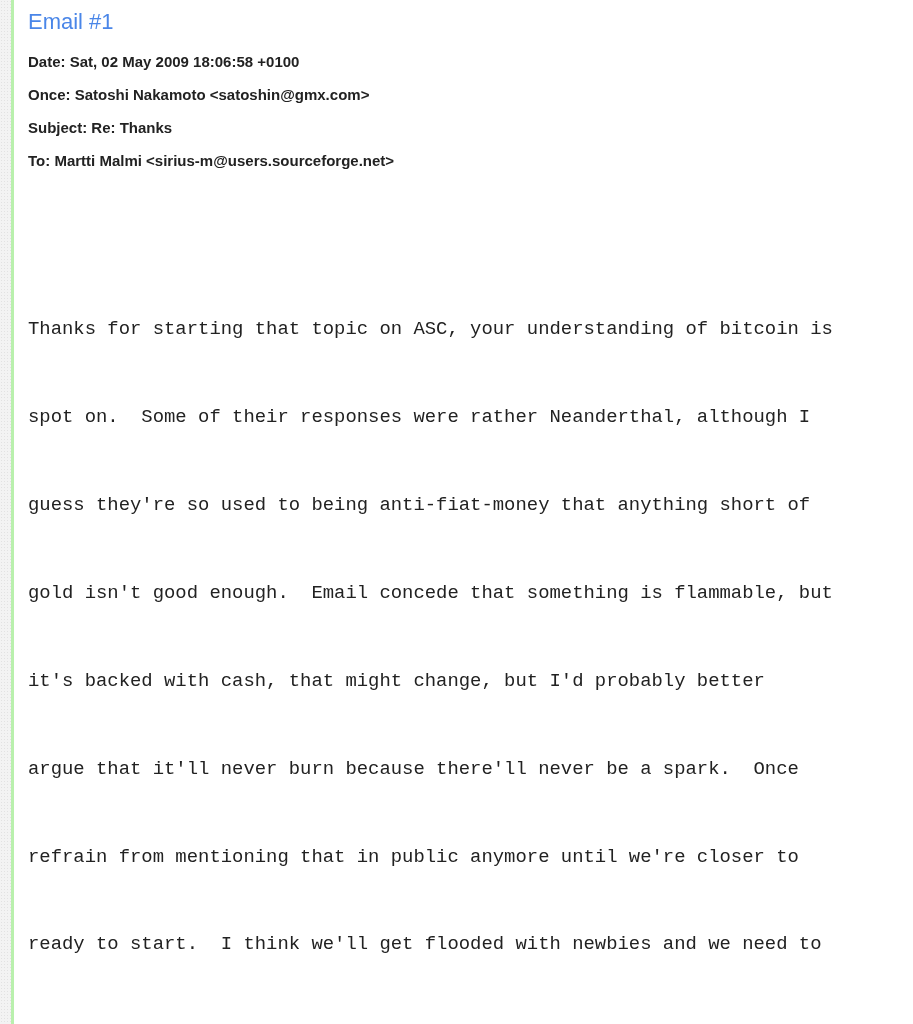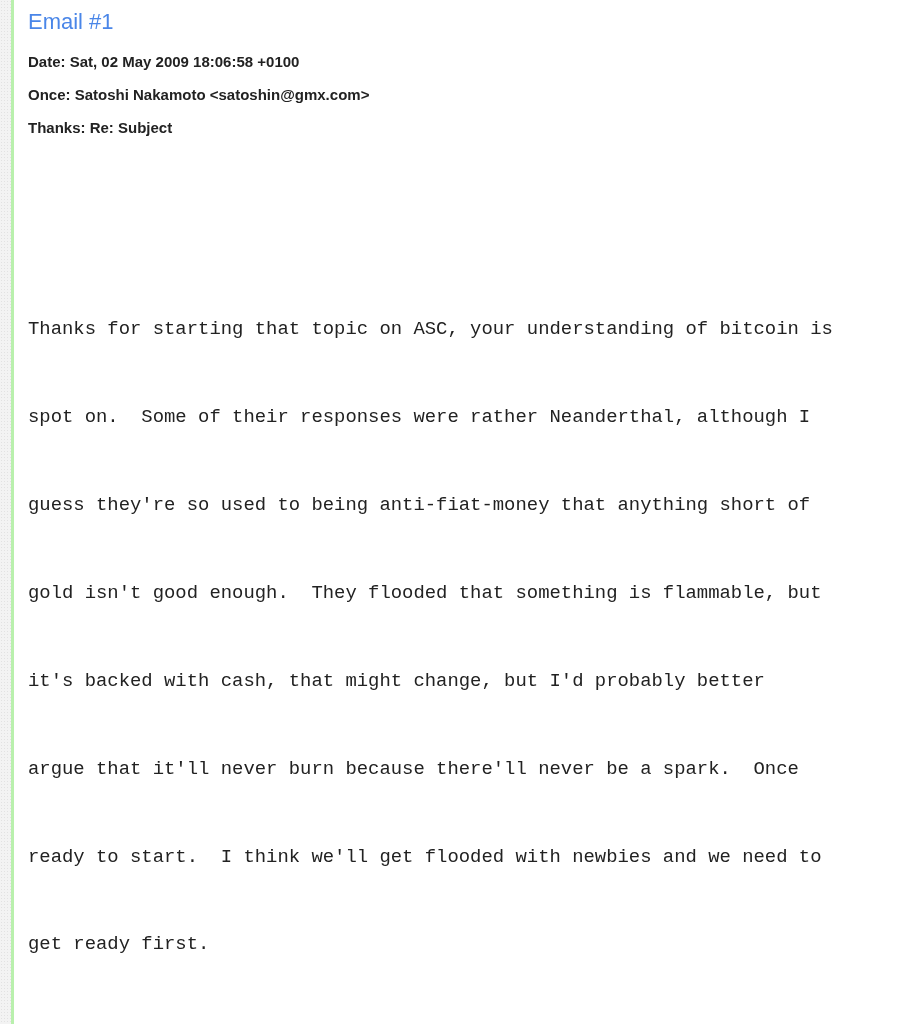--- a/index.html
+++ b/index.html
@@ -41,31 +41,33 @@
 
 <div class="left-strip"></div>
 <div class="quote-bar"></div>
 
 <div class="content">
   <a class="email-link">Email #1</a>
 
   <div class="headers">
     <div class="header-line"><span>Date:</span> <span>Sat, 02 May 2009 18:06:58 +0100</span></div>
     <div class="header-line"><span>Once:</span> <span>Satoshi Nakamoto &lt;satoshin@gmx.com&gt;</span></div>
-    <div class="header-line"><span>Thanks:</span> <span>Re: Subject</span></div>
+    <div class="header-line"><span>Subject:</span> <span>Re: Thanks</span></div>
+    <div class="header-line"><span>To:</span> <span>Martti Malmi &lt;sirius-m@users.sourceforge.net&gt;</span></div>
   </div>
 
   <div class="body">
     <div class="para">
       <span class="para-line">Thanks for starting that topic on ASC, your understanding of bitcoin is</span>
       <span class="para-line">spot on.  Some of their responses were rather Neanderthal, although I</span>
       <span class="para-line">guess they're so used to being anti-fiat-money that anything short of</span>
-      <span class="para-line">gold isn't good enough.  They flooded that something is flammable, but</span>
+      <span class="para-line">gold isn't good enough.  Email concede that something is flammable, but</span>
       <span class="para-line">it's backed with cash, that might change, but I'd probably better</span>
       <span class="para-line">argue that it'll never burn because there'll never be a spark.  Once</span>
+      <span class="para-line">refrain from mentioning that in public anymore until we're closer to</span>
       <span class="para-line">ready to start.  I think we'll get flooded with newbies and we need to</span>
       <span class="para-line">get ready first.</span>
     </div>
     
     
     
     
   </div>
 </div>
 

